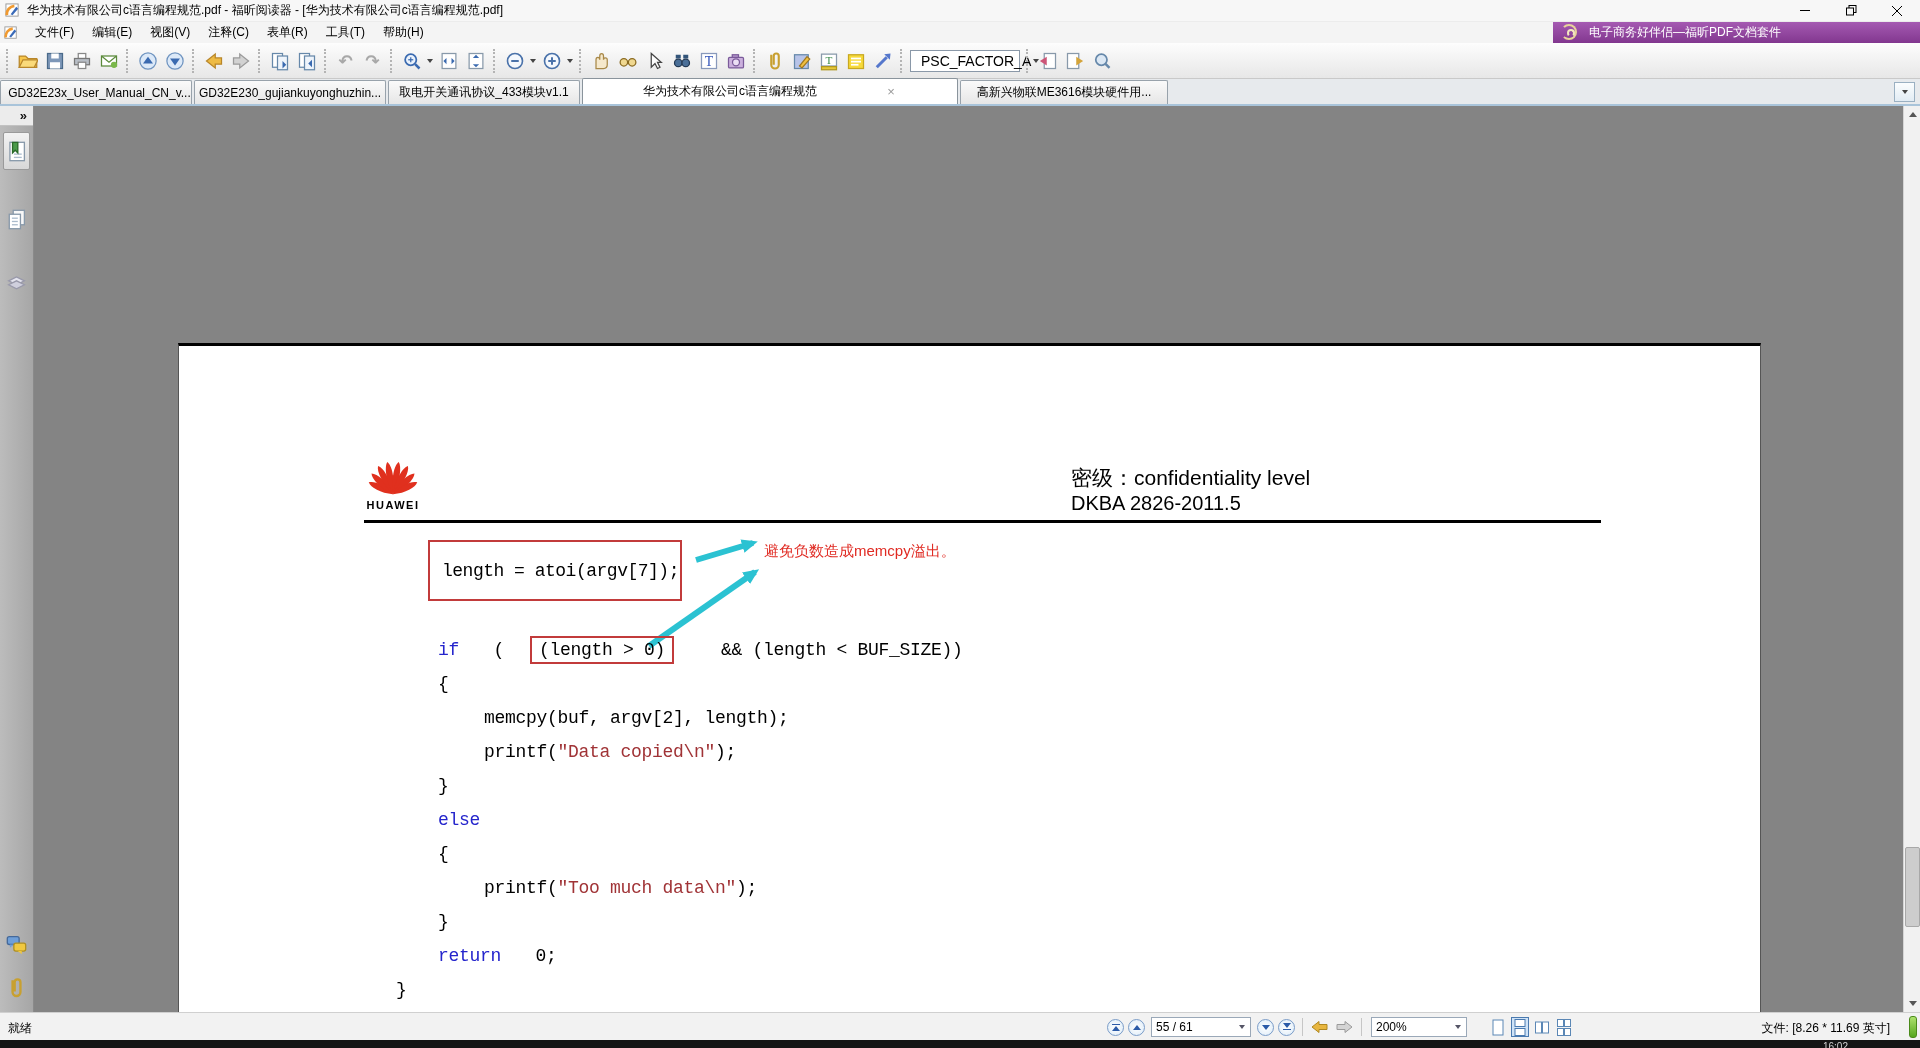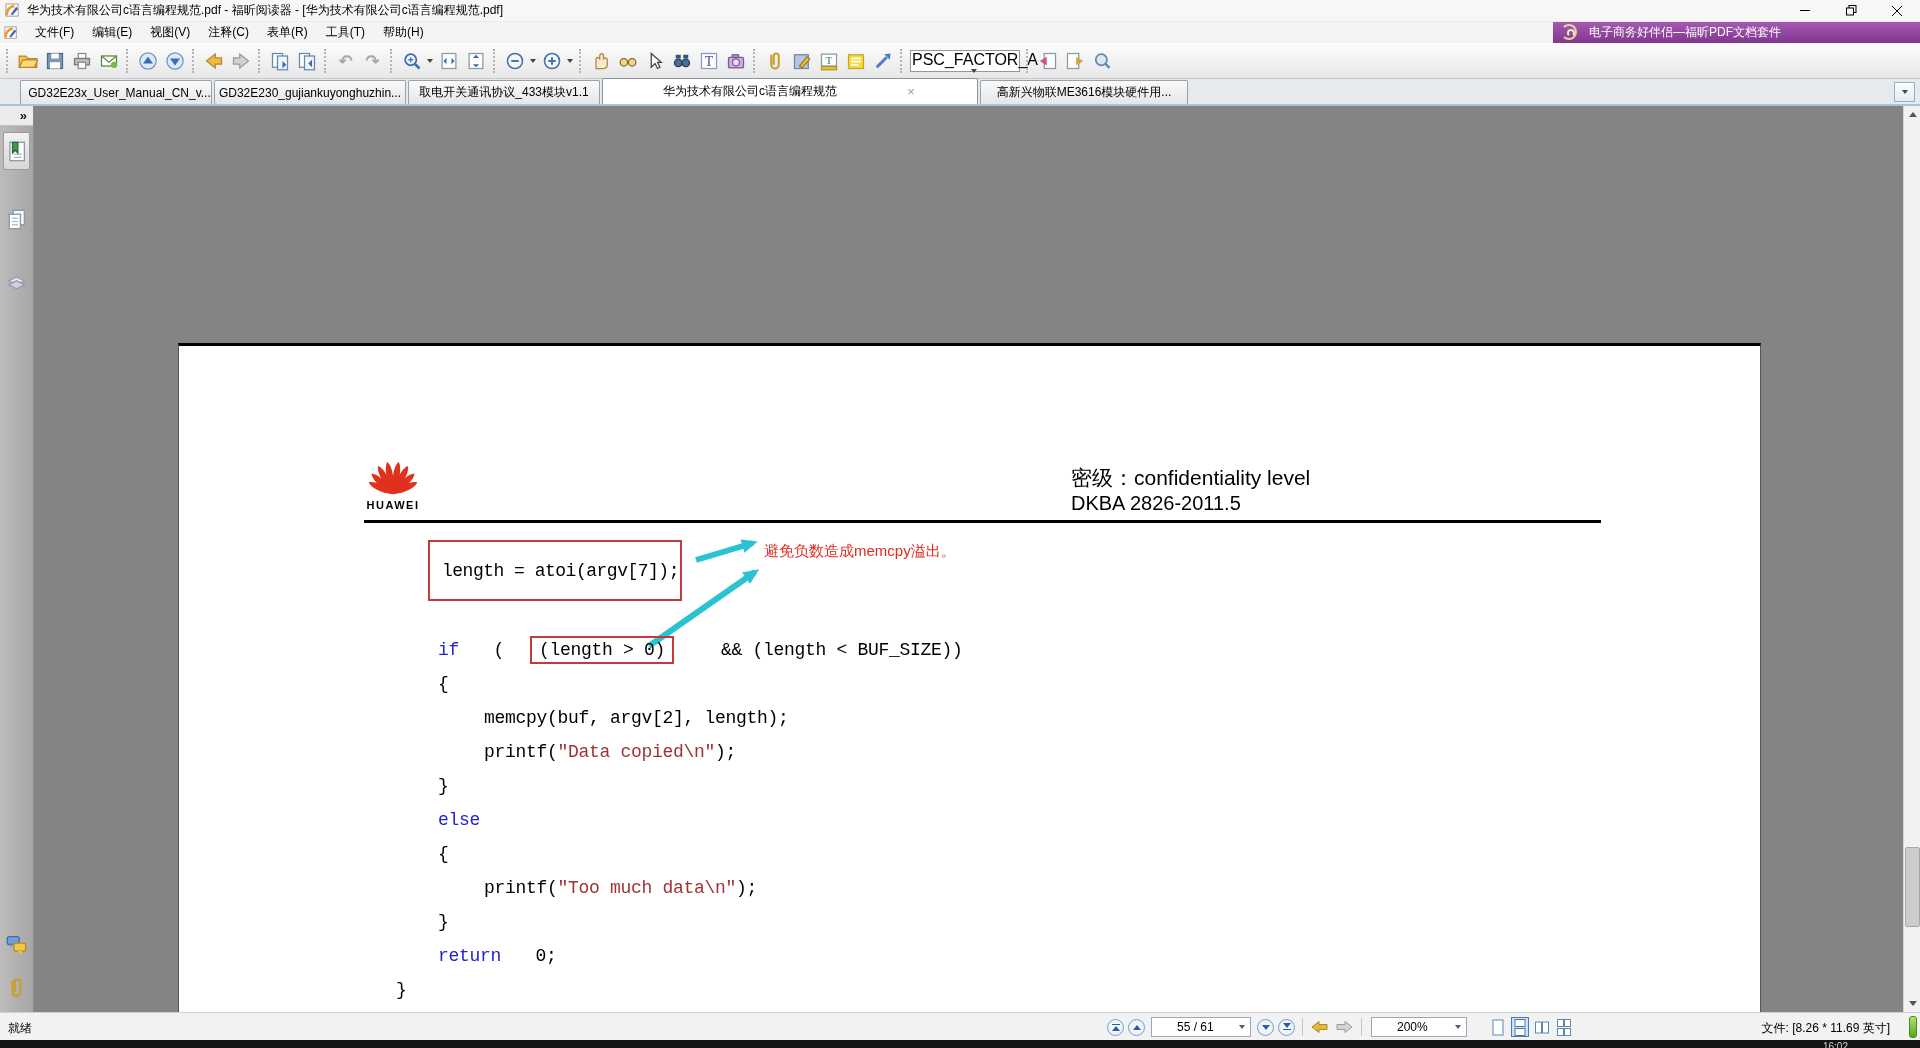--- a/index.html
+++ b/index.html
@@ -23,27 +23,27 @@
   .swirl .c1 { position:absolute; left:2px; top:0; width:16px; height:16px; border:2px solid #e8d49a; border-radius:50%; border-left-color:transparent; }
   .swirl .c2 { position:absolute; left:8px; top:5px; width:8px; height:8px; border:2px solid #f4e8c0; border-radius:50%; border-bottom-color:transparent; }
 
   
   .toolbar { position:absolute; top:43px; left:0; right:0; height:36px; background:linear-gradient(#fdfdfd,#e7e7e7); border-bottom:1px solid #c9c9c9; display:flex; align-items:center; padding-left:2px; }
   .tbgrip { width:4px; height:24px; border-left:2px dotted #b4b4b4; margin:0 4px; }
   .tbi { width:27px; height:27px; display:flex; align-items:center; justify-content:center; border-radius:2px; }
   .tbi svg { width:20px; height:20px; }
   .tbi.glyphbtn { font-family:"DejaVu Sans",sans-serif; font-size:17px; font-weight:bold; color:#a8a8a8; }
   .dd-caret { width:0; height:0; border-left:3.5px solid transparent; border-right:3.5px solid transparent; border-top:4px solid #444; margin:0 2px; }
-  .tb-combo { display:flex; align-items:center; height:22px; border:1px solid #8a98a8; background:#fff; width:110px; padding-left:20px; font-size:16px; justify-content:space-between; margin:0 2px;flex-direction:column; }
+  .tb-combo { display:flex; align-items:center; height:22px; border:1px solid #8a98a8; background:#fff; width:110px; padding-left:10px; font-size:14px; justify-content:space-between; margin:0 2px; }
   .tb-combo .dd-caret { margin-right:4px; }
 
   
   .tabbar { position:absolute; top:79px; left:0; right:0; height:27px; background:#e7eaed; border-bottom:2px solid #a9c4da; display:flex; align-items:flex-end; }
   .tab { height:24px; border:1px solid #98a2ab; border-bottom:none; border-radius:2px 2px 0 0; background:linear-gradient(#fafafa,#e6e6e6); margin-left:2px; display:flex; align-items:center; justify-content:center; font-size:12px; white-space:nowrap; overflow:hidden; }
-  .tab.first { margin-left:20px;padding-left:7px; }
+  .tab.first { margin-left:0;padding-left:7px; }
   .tab.active { background:#fff; height:26px; border-color:#8a949c; }
   .tab-label { padding:0 6px; }
   .tab-close { width:16px; height:16px; display:flex; align-items:center; justify-content:center; color:#999; font-size:13px; margin-right:4px; }
   .tab-dd { position:absolute; right:5px; top:3px; width:21px; height:20px; border:1px solid #9ab0c2; background:linear-gradient(#fbfdfe,#e2ecf4); display:flex; align-items:center; justify-content:center; }
 
   
   .main { position:absolute; top:106px; left:0; right:0; bottom:36px; }
   .sidebar { position:absolute; left:0; top:0; bottom:0; width:34px; background:linear-gradient(90deg,#bcbcbc,#a6a6a6); border-right:1px solid #8a8a8a; }
   .sb-top { position:absolute; top:0; left:0; right:0; height:20px; background:#ececec; border-bottom:1px solid #c2c2c2; display:flex; justify-content:flex-end; align-items:center; }
   .sb-expand { font-size:13px; font-weight:bold; padding-right:6px; color:#111; }
@@ -90,21 +90,21 @@
   .vs-thumb { position:absolute; left:1px; top:741px; width:15px; height:80px; background:#cdcdcd; border:1px solid #a8a8a8; border-radius:2px; }
 
   
   .statusbar { position:absolute; left:0; right:0; bottom:8px; height:28px; background:#f2f2f2; border-top:1px solid #d0d0d0; font-size:12px; }
   .sb-ready { position:absolute; left:8px; top:7px; }
   .sb-cluster { position:absolute; left:1105px; top:0; height:28px; display:flex; align-items:center; }
   .circ { width:17px; height:17px; border:1px solid #7a9cc8; border-radius:50%; background:radial-gradient(#ffffff,#dcebf8); display:flex; flex-direction:column; align-items:center; justify-content:center; margin:0 2px; }
   .ctri-up { width:0; height:0; border-left:4px solid transparent; border-right:4px solid transparent; border-bottom:5px solid #2a5aa8; }
   .ctri-dn { width:0; height:0; border-left:4px solid transparent; border-right:4px solid transparent; border-top:5px solid #2a5aa8; }
   .cbar { width:8px; height:1.5px; background:#2a5aa8; margin:1px 0; }
-  .st-combo { display:flex; align-items:center; justify-content:space-between; background:#fff; border:1px solid #9aa8b8; height:20px; padding-left:25px; font-size:12px; margin:0 4px; }
+  .st-combo { display:flex; align-items:center; justify-content:space-between; background:#fff; border:1px solid #9aa8b8; height:20px; padding-left:4px; font-size:12px; margin:0 4px; }
   .st-combo .dd-caret { border-top-color:#556; margin-right:5px; }
   .pgcombo { width:100px; } .zmcombo { width:96px; }
   .st-sep { width:1px; height:18px; background:#c6c6c6; margin:0 5px; }
   .navarrow svg { width:18px; height:15px; display:block; }
   .navarrow { margin:0 3px; }
   .lay { width:18px; height:20px; margin:0 2px; display:flex; align-items:center; justify-content:center; border:1px solid transparent; }
   .lay svg { width:14px; height:17px; }
   .lay.activelay { background:#cfe3f7; border:1px solid #4a7ab0; }
   .sb-file { position:absolute; right:30px; top:7px; white-space:nowrap; }
   .green-pill { position:absolute; right:3px; top:3px; width:8px; height:22px; border-radius:3px; background:linear-gradient(#aee26e,#55a71e); border:1px solid #4a8a1a; }

